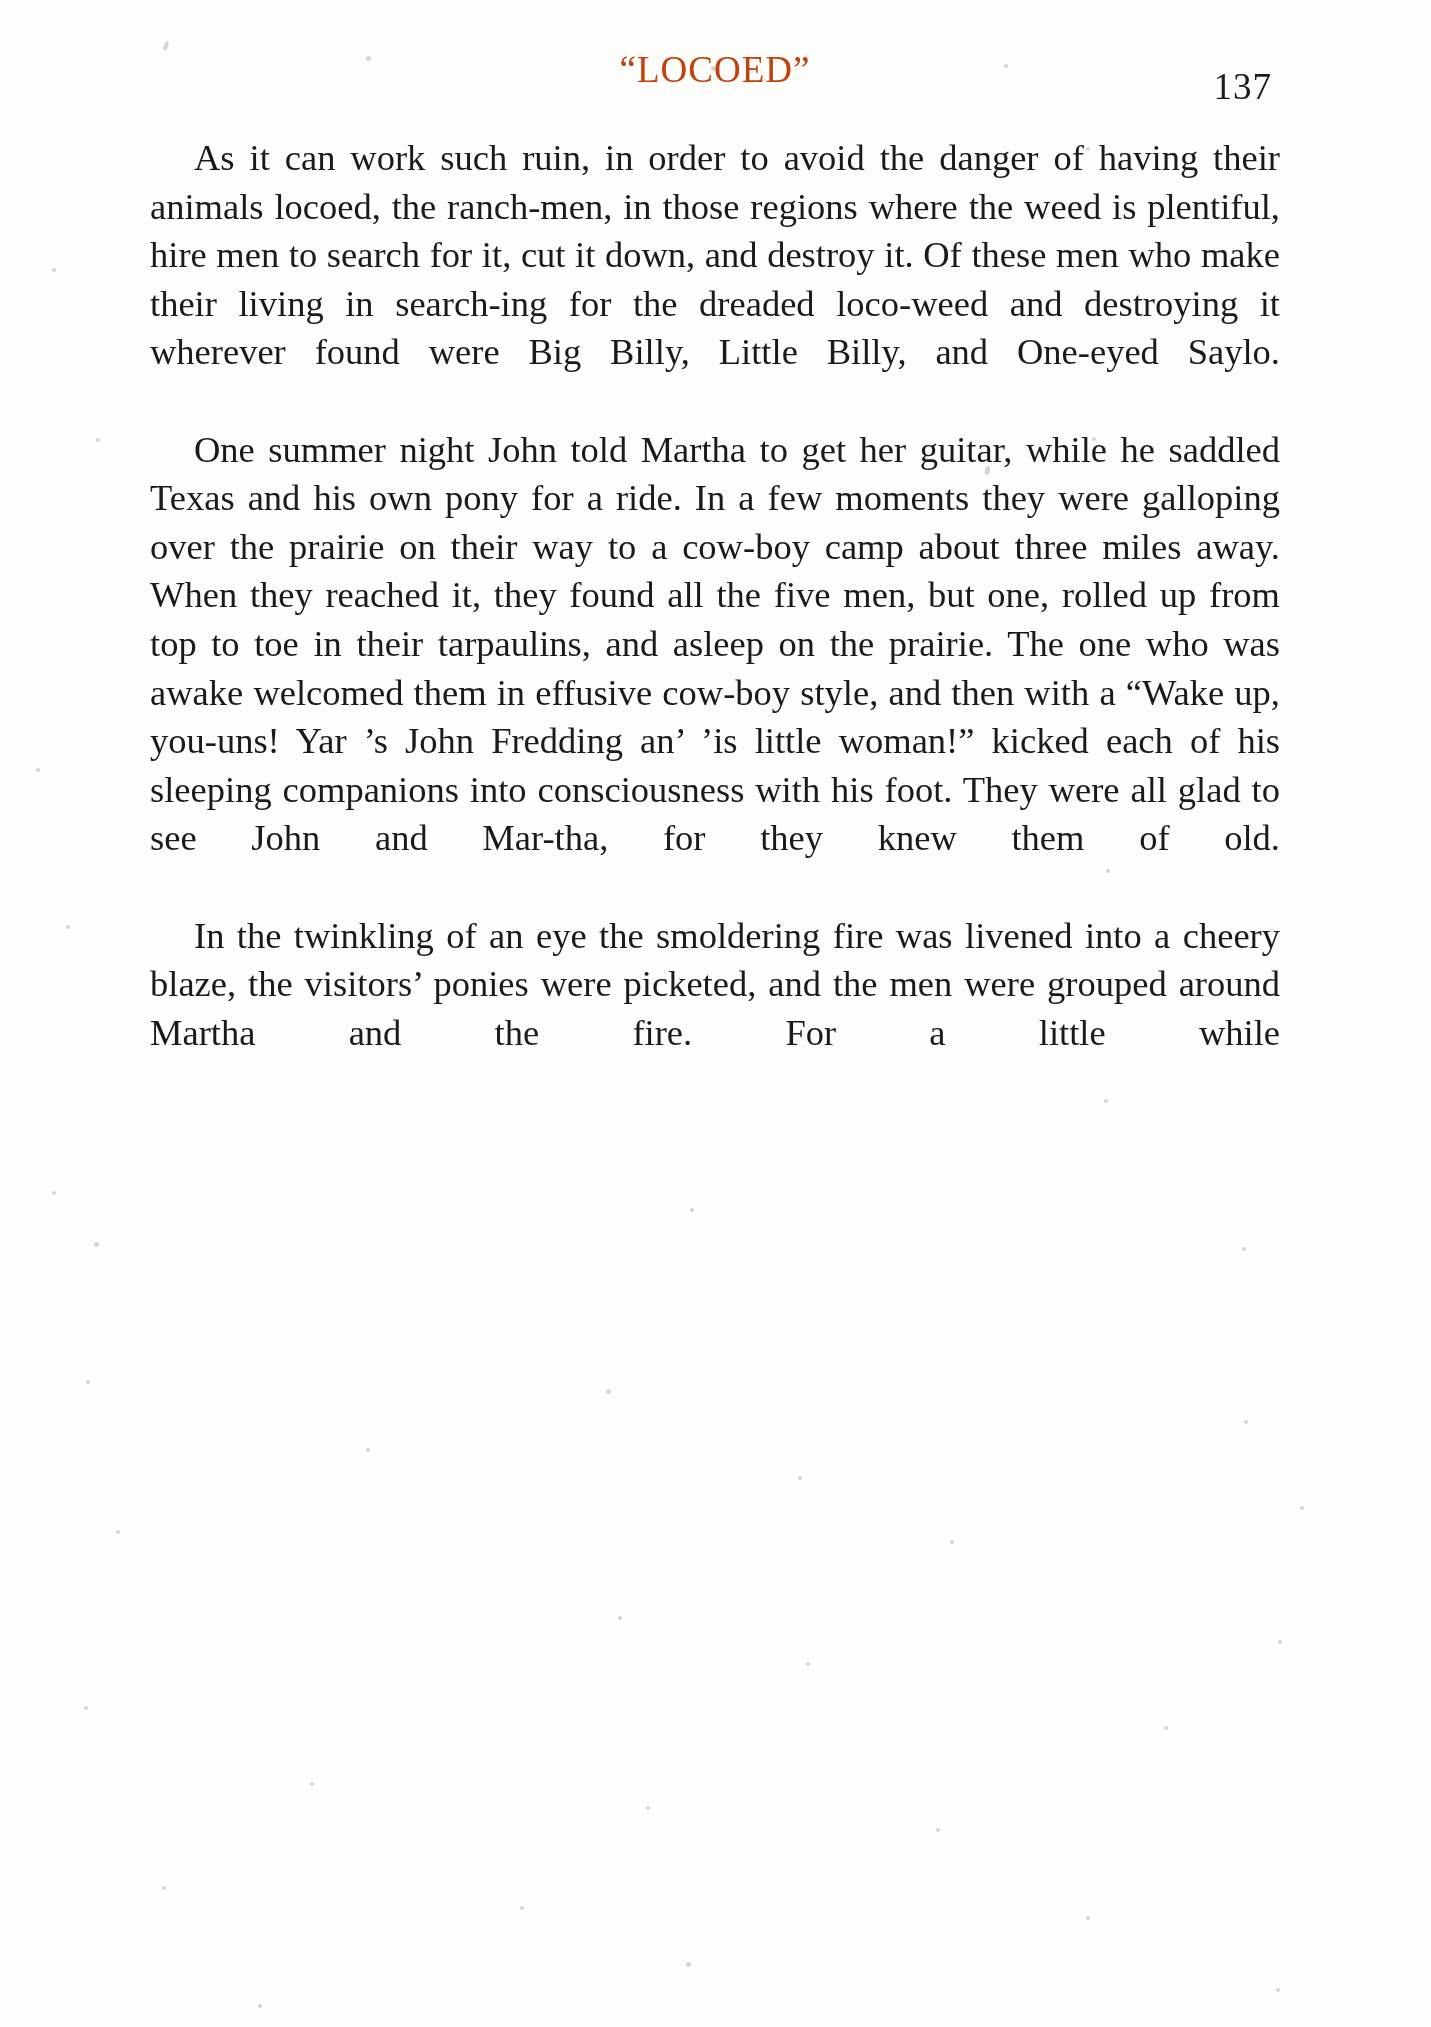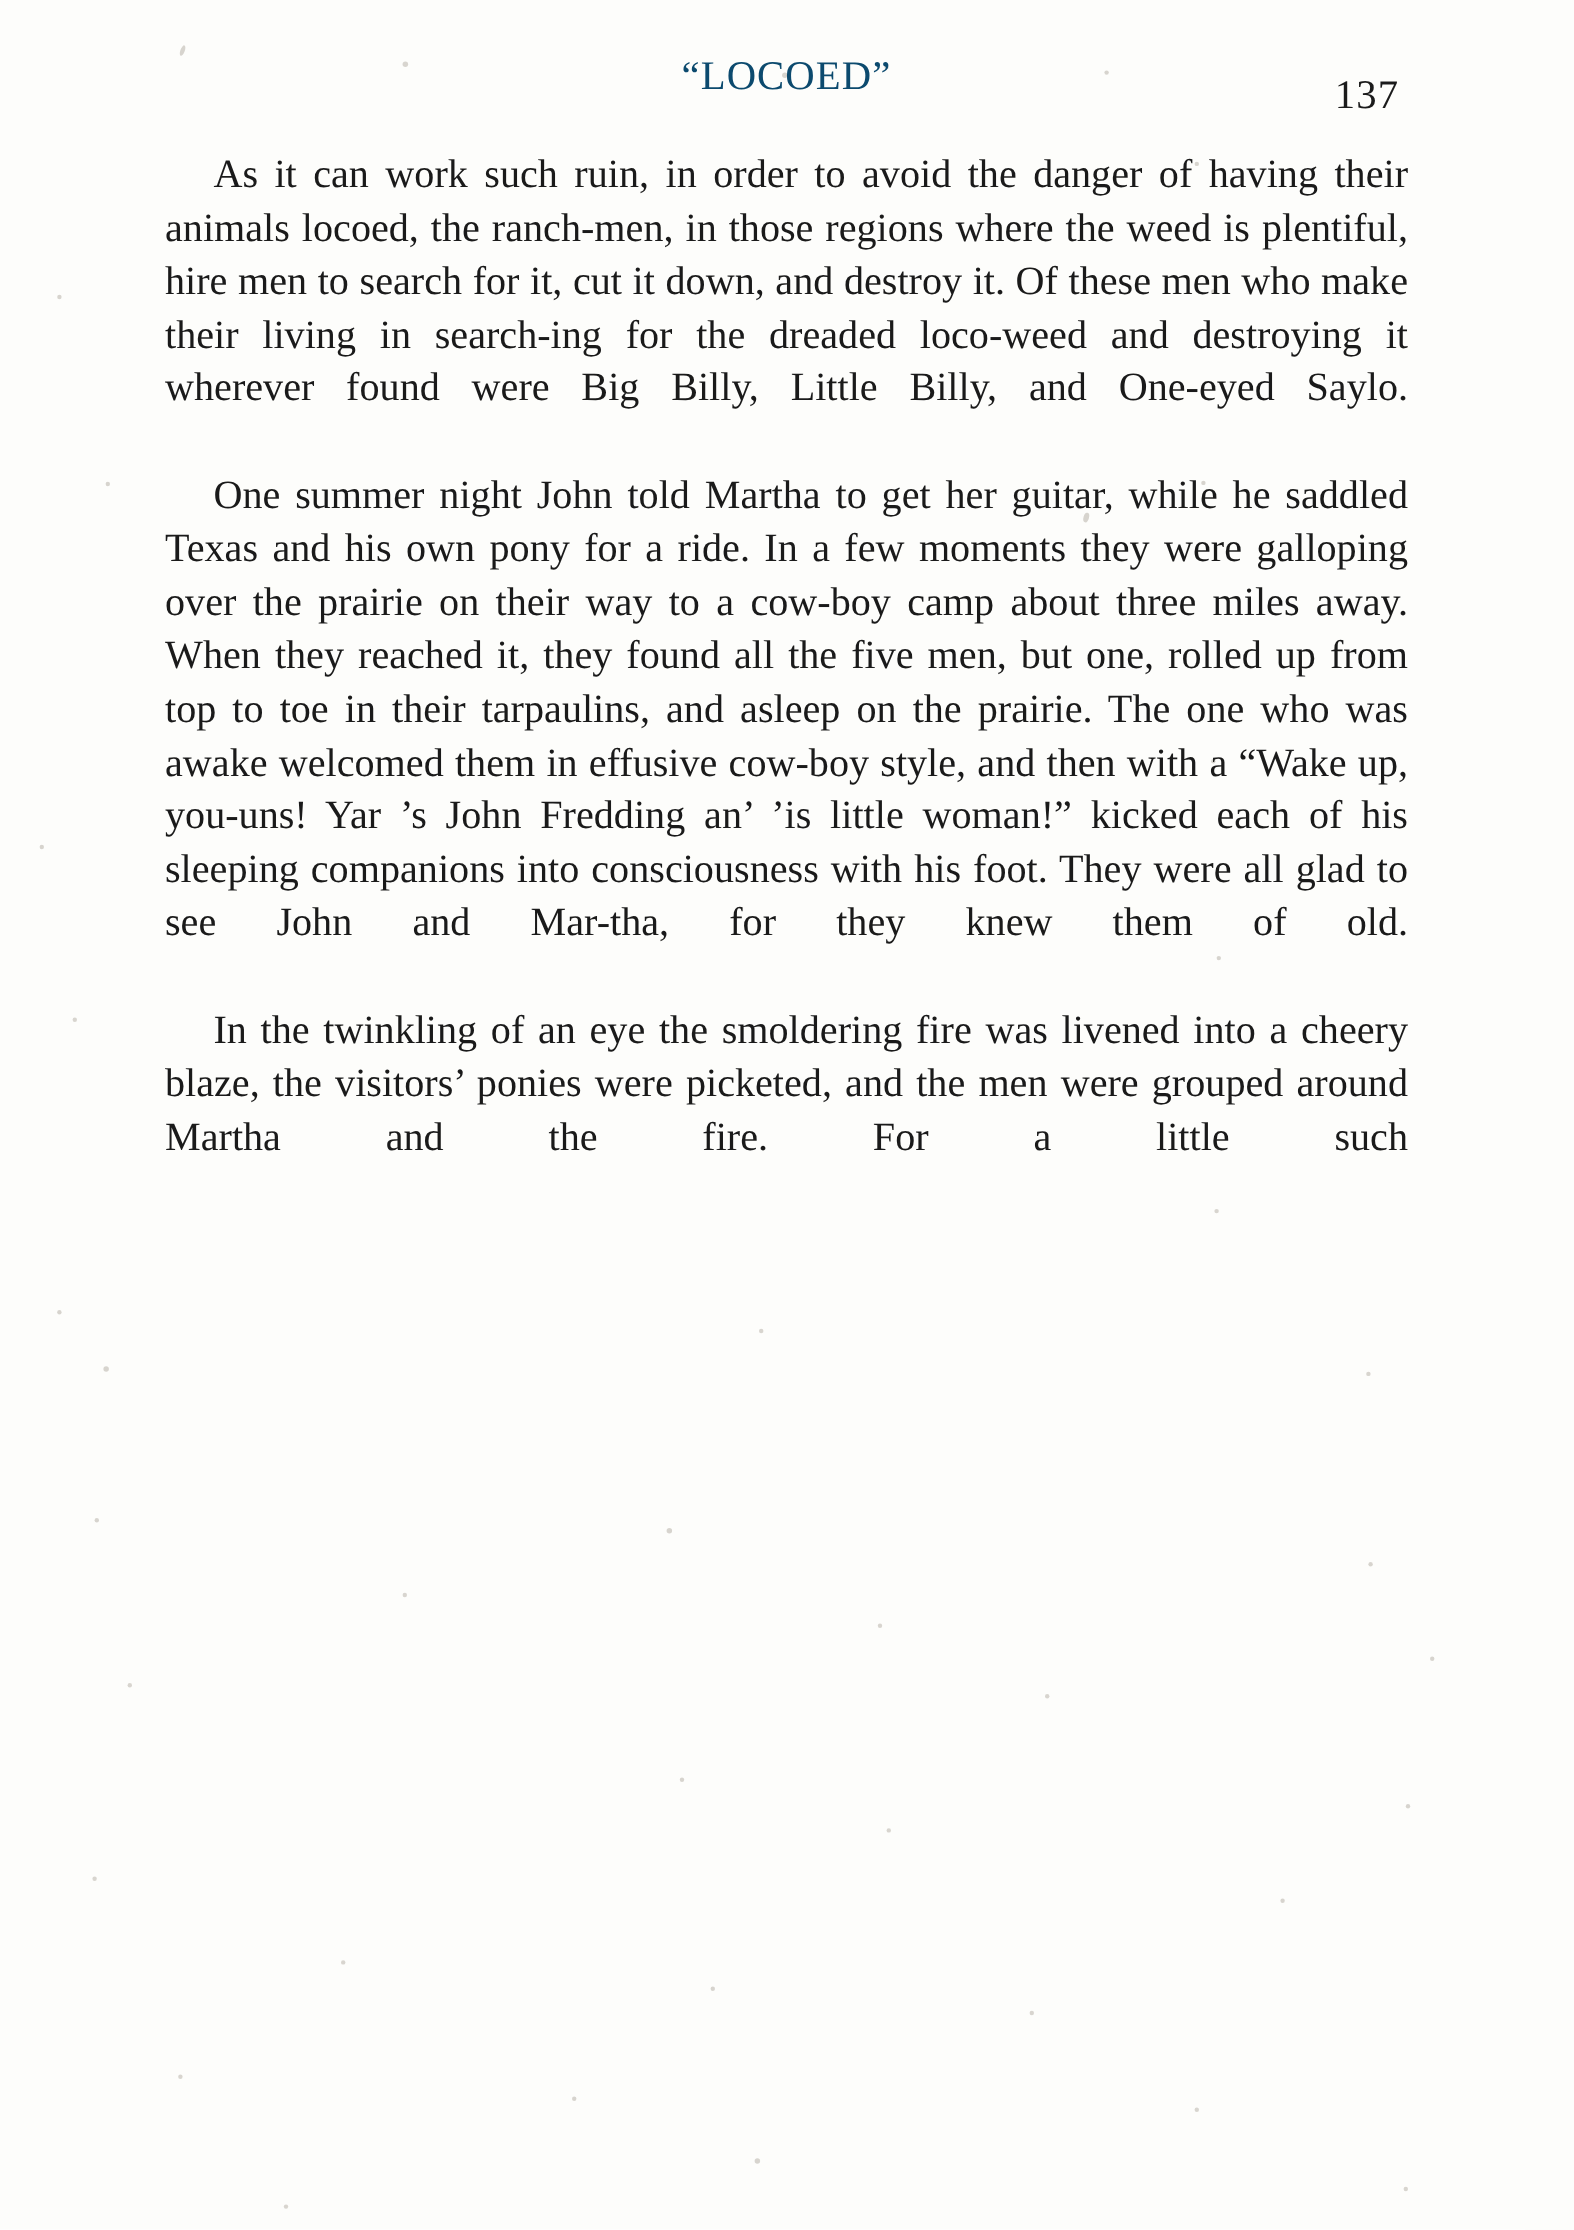--- a/index.html
+++ b/index.html
@@ -43,21 +43,21 @@
     height: 64px;
   }
   .runhead-title {
     position: absolute;
     left: 0;
     right: 0;
     top: 8px;
     text-align: center;
     font-size: 37px;
     letter-spacing: 1px;
-    color: #0c4a6e;
+    color: #c2410c;
   }
   .runhead-folio {
     position: absolute;
     right: 8px;
     top: 25px;
     font-size: 37px;
     letter-spacing: 1px;
     color: #1b1b1b;
   }
   .body-block {
@@ -136,17 +136,17 @@
   <div class="content">
 
     <div class="runhead">
       <div class="runhead-title">“LOCOED”</div>
       <div class="runhead-folio">137</div>
     </div>
 
     <div class="body-block">
       <p class="para">As it can work such ruin, in order to avoid the danger of having their animals locoed, the ranch-men, in those regions where the weed is plentiful, hire men to search for it, cut it down, and destroy it.  Of these men who make their living in search-ing for the dreaded loco-weed and destroying it wherever found were Big Billy, Little Billy, and One-eyed Saylo.</p>
       <p class="para">One summer night John told Martha to get her guitar, while he saddled Texas and his own pony for a ride.  In a few moments they were galloping over the prairie on their way to a cow-boy camp about three miles away.  When they reached it, they found all the five men, but one, rolled up from top to toe in their tarpaulins, and asleep on the prairie.  The one who was awake welcomed them in effusive cow-boy style, and then with a “Wake up, you-uns!  Yar ’s John Fredding an’ ’is little woman!” kicked each of his sleeping companions into consciousness with his foot.  They were all glad to see John and Mar-tha, for they knew them of old.</p>
-      <p class="para">In the twinkling of an eye the smoldering fire was livened into a cheery blaze, the visitors’ ponies were picketed, and the men were grouped around Martha and the fire.  For a little such</p>
+      <p class="para">In the twinkling of an eye the smoldering fire was livened into a cheery blaze, the visitors’ ponies were picketed, and the men were grouped around Martha and the fire.  For a little while</p>
     </div>
 
   </div>
 </div>
 
 </body></html>

